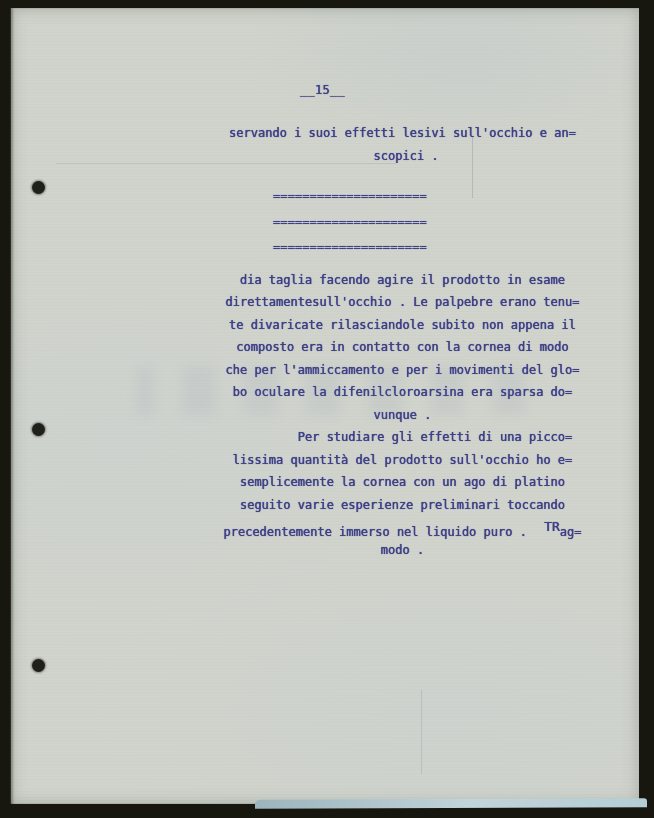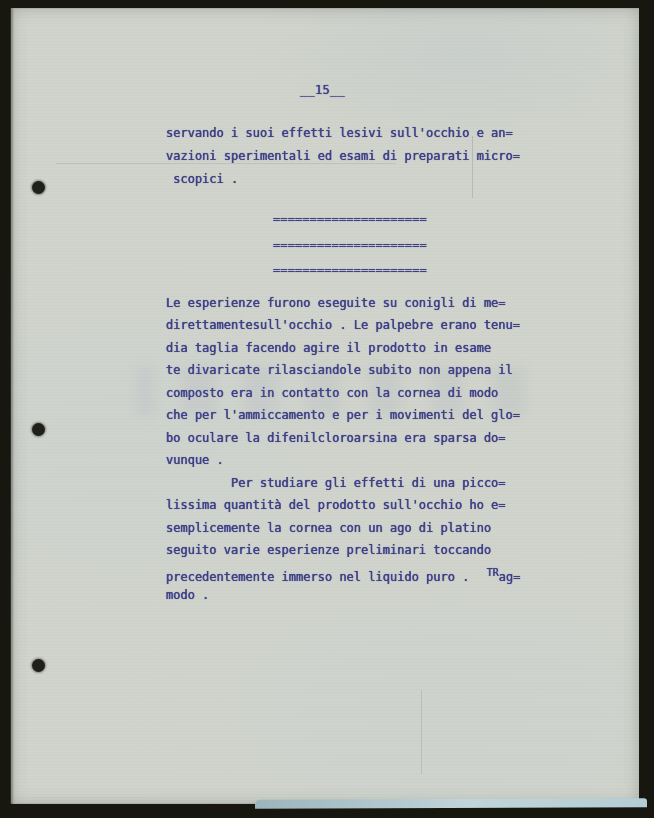--- a/index.html
+++ b/index.html
@@ -54,33 +54,34 @@
     line-height: 16px;
     letter-spacing: 0.3px;
   }
   .para { margin-left: 155px; }
   .para-1 { margin-top: 24px; }
   .para-2 { margin-top: 8px; }
   .para .line {
     white-space: pre;
     line-height: 22.5px;
     height: 22.5px;
+    text-align: center;
   }
   .para-1 .line { line-height: 23px; height: 23px; }
   .separator {
     margin: 16px 0 0 262px;
   }
   .separator .line {
     white-space: pre;
     line-height: 25.5px;
     height: 25.5px;
     letter-spacing: 0.1px;
   }
   .sup {
-    font-size: 10px;
+    font-size: 13px;
     vertical-align: 5px;
     margin-left: 10px;
   }
   .ghost-stamp {
     position: absolute;
     left: 125px;
     top: 358px;
     width: 390px;
     height: 50px;
     background: repeating-linear-gradient(90deg, rgba(108,124,168,0.55) 0 34px, transparent 34px 62px);
@@ -136,34 +137,32 @@
 
     <div class="ghost-stamp"></div>
     <div class="crease-h"></div>
     <div class="crease-v1"></div>
     <div class="crease-v2"></div>
 
     <div class="pagenum ink">__15__</div>
 
     <div class="para para-1 ink">
         <div class="line">servando i suoi effetti lesivi sull'occhio e an=</div>
-        <div class="line">vazioni sperimentali ed esami di preparati micro=</div>
         <div class="line"> scopici .</div>
       </div>
 
     <div class="separator ink">
         <div class="line">=====================</div>
         <div class="line">=====================</div>
         <div class="line">=====================</div>
       </div>
 
     <div class="para para-2 ink">
-        <div class="line">Le esperienze furono eseguite su conigli di me=</div>
+        <div class="line">dia taglia facendo agire il prodotto in esame</div>
         <div class="line">direttamentesull'occhio . Le palpebre erano tenu=</div>
-        <div class="line">dia taglia facendo agire il prodotto in esame</div>
         <div class="line">te divaricate rilasciandole subito non appena il</div>
         <div class="line">composto era in contatto con la cornea di modo</div>
         <div class="line">che per l'ammiccamento e per i movimenti del glo=</div>
         <div class="line">bo oculare la difenilcloroarsina era sparsa do=</div>
         <div class="line">vunque .</div>
         <div class="line">         Per studiare gli effetti di una picco=</div>
         <div class="line">lissima quantità del prodotto sull'occhio ho e=</div>
         <div class="line">semplicemente la cornea con un ago di platino</div>
         <div class="line">seguito varie esperienze preliminari toccando</div>
         <div class="line"><span>precedentemente immerso nel liquido puro . </span><span class="sup">TR</span><span>ag=</span></div>

